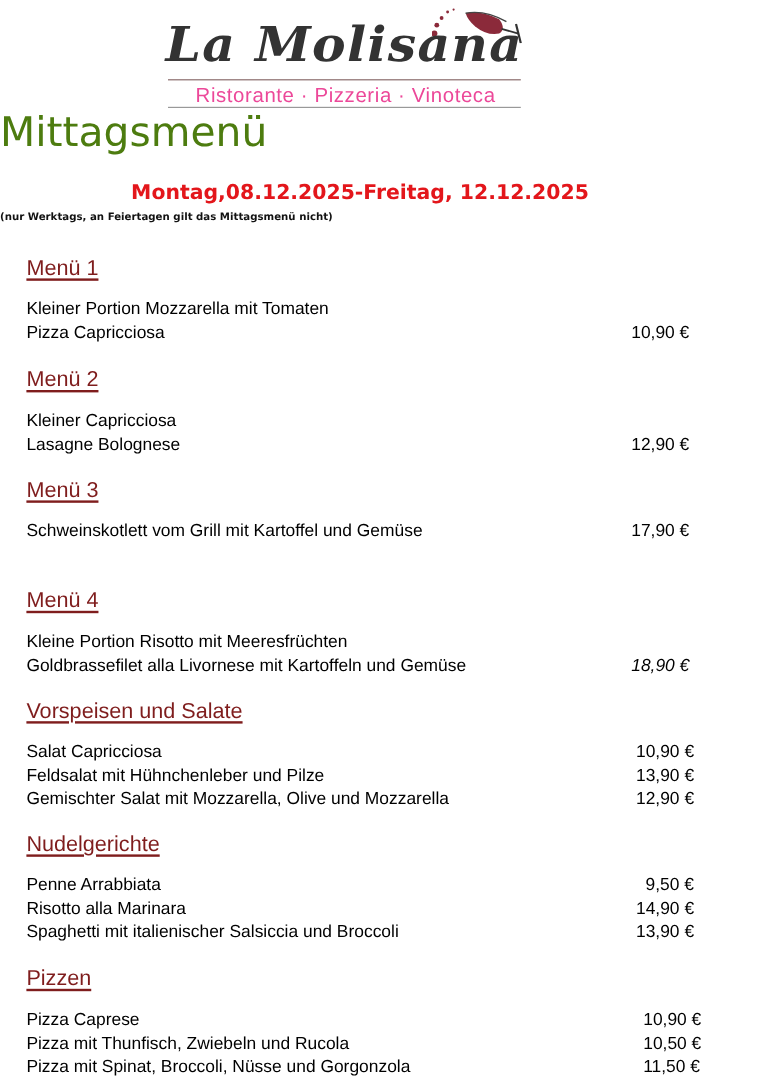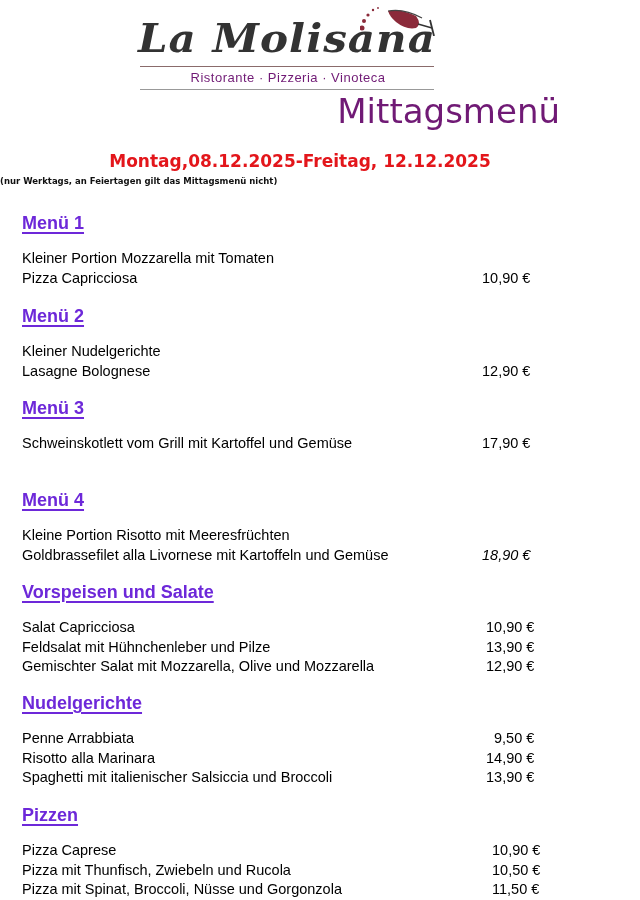--- a/index.html
+++ b/index.html
@@ -3,28 +3,28 @@
 <meta charset="utf-8">
 <style>
   html, body { margin: 0; padding: 0; background: #ffffff; }
   body { width: 640px; height: 900px; position: relative; overflow: hidden; font-family: "Liberation Sans", sans-serif; color: #000; }
   .logo { position: absolute; left: 138px; top: 6px; width: 300px; height: 80px; }
   .logo-text { position: absolute; left: 0; top: 8px; font-family: "DejaVu Serif", serif; font-style: italic; font-weight: bold; font-size: 40px; color: #333; letter-spacing: 1px; transform: scaleX(1.05); transform-origin: left; }
   .logo-glass { position: absolute; left: 222px; top: 0px; width: 80px; height: 30px; }
   .logo-rule { position: absolute; left: 2px; width: 294px; height: 1px; background: #8a6b6b; }
   .logo-rule.top { top: 60px; }
   .logo-rule.bottom { top: 83px; background: #999; }
-  .logo-sub { position: absolute; left: 0; width: 300px; top: 64px; text-align: center; font-size: 13px; color: #701a75; letter-spacing: 0.5px; }
-  .title { position: absolute; left: 0; width: 560px; top: 91px; text-align: right; font-family: "DejaVu Sans", sans-serif; font-size: 34px; color: #701a75; }
+  .logo-sub { position: absolute; left: 0; width: 300px; top: 64px; text-align: center; font-size: 17px; color: #ec4899; letter-spacing: 0.5px; }
+  .title { position: absolute; left: 0; width: 560px; top: 91px; text-align: left; font-family: "DejaVu Sans", sans-serif; font-size: 34px; color: #4d7c0f; }
   .dates { position: absolute; left: 0; width: 600px; top: 151px; text-align: center; font-family: "DejaVu Sans", sans-serif; font-weight: bold; font-size: 17px; color: #e3161b; }
   .note { position: absolute; left: 0; width: 536px; top: 176px; text-align: left; font-family: "DejaVu Sans", sans-serif; font-weight: bold; font-size: 8.5px; color: #111; }
   .section { position: absolute; left: 22px; width: 540px; }
-  .section-head { font-weight: bold; font-size: 18px; color: #6d28d9; text-decoration: underline; text-decoration-thickness: 2px; text-underline-offset: 3px; margin: 0; height: 24px; line-height: 22px; }
+  .section-head { font-weight: normal; font-size: 18px; color: #7f1d1d; text-decoration: underline; text-decoration-thickness: 2px; text-underline-offset: 3px; margin: 0; height: 24px; line-height: 22px; }
   .item { position: relative; font-size: 14.5px; line-height: 19.5px; height: 19.5px; white-space: nowrap; }
-  .item .price { position: absolute; top: 0; }
+  .item .price { position: absolute; top: 0; margin-left: 44px; }
   .items { margin-top: 13px; }
 </style>
 </head>
 <body>
 
 <div class="logo">
   <svg class="logo-glass" viewBox="0 0 80 30">
     <circle cx="2" cy="22" r="2.5" fill="#8b2a3a"></circle>
     <circle cx="4" cy="15" r="2" fill="#8b2a3a"></circle>
     <circle cx="8" cy="9" r="1.6" fill="#8b2a3a"></circle>
@@ -49,21 +49,21 @@
   <h2 class="section-head">Menü 1</h2>
   <div class="items">
     <div class="item"><span>Kleiner Portion Mozzarella mit Tomaten</span></div>
     <div class="item"><span>Pizza Capricciosa</span><span class="price" style="left:460px;">10,90 €</span></div>
   </div>
 </div>
 
 <div class="section" style="top:305px;">
   <h2 class="section-head">Menü 2</h2>
   <div class="items">
-    <div class="item"><span>Kleiner Nudelgerichte</span></div>
+    <div class="item"><span>Kleiner Capricciosa</span></div>
     <div class="item"><span>Lasagne Bolognese</span><span class="price" style="left:460px;">12,90 €</span></div>
   </div>
 </div>
 
 <div class="section" style="top:397px;">
   <h2 class="section-head">Menü 3</h2>
   <div class="items">
     <div class="item"><span>Schweinskotlett vom Grill mit Kartoffel und Gemüse</span><span class="price" style="left:460px;">17,90 €</span></div>
   </div>
 </div>

